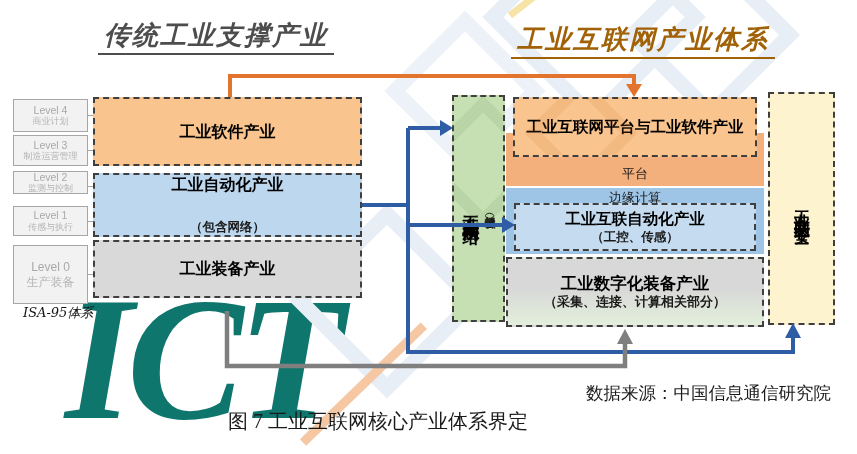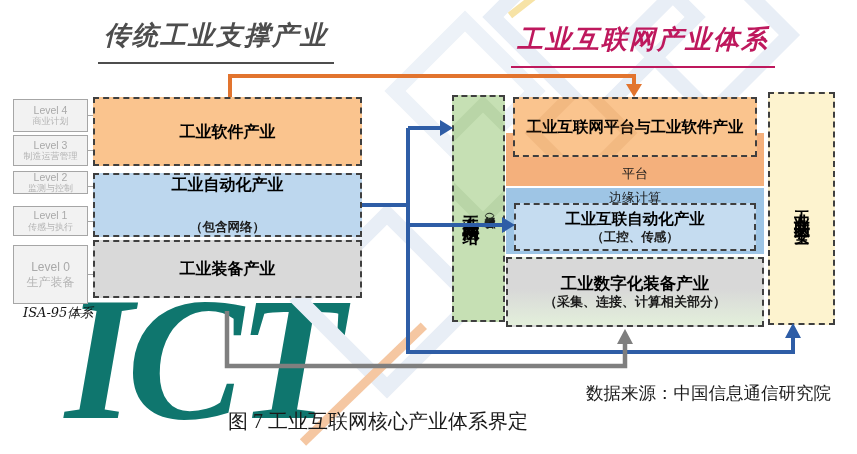--- a/index.html
+++ b/index.html
@@ -17,23 +17,23 @@
   .chev.c4{left:408px;top:34px;width:84px;height:84px;border-color:#edf2f8;}
   .slash-o{left:303px;top:438px;width:168px;height:9px;background:#f5c7a2;
            transform:rotate(-44deg);transform-origin:left center;}
   .slash-y{left:510px;top:12px;width:46px;height:7px;background:#f7e3a6;
            transform:rotate(-38deg);transform-origin:left center;}
   .inwm{position:absolute;border:12px solid rgba(0,0,0,0.06);transform:rotate(45deg);pointer-events:none;}
 
   
   .title{position:absolute;z-index:3;font-family:"DejaVu Serif",serif;font-style:italic;
          font-weight:bold;white-space:nowrap;}
-  .title span{border-bottom:2.5px solid currentColor;padding:0 6px 12px 6px;}
+  .title span{border-bottom:2.5px solid currentColor;padding:0 6px 3px 6px;}
   .title-left{left:96px;top:18px;width:240px;text-align:center;font-size:26px;color:#4d4d4d;letter-spacing:2px;}
-  .title-right{left:498px;top:22px;width:290px;text-align:center;font-size:26px;color:#be185d;letter-spacing:2px;font-family:Liberation Serif, serif;}
+  .title-right{left:498px;top:22px;width:290px;text-align:center;font-size:26px;color:#a16207;letter-spacing:2px;font-family:Liberation Serif, serif;}
   .cap{position:absolute;z-index:3;font-family:"Liberation Serif",serif;color:#1a1a1a;white-space:nowrap;}
   .cap-src{right:26px;top:381px;font-size:17.5px;}
   .cap-fig{left:228px;top:408px;font-size:20px;}
 
   
   .lvl{position:absolute;left:13px;width:75px;z-index:2;background:#f2f2f2;border:1px solid #a6a6a6;
        box-sizing:border-box;display:flex;flex-direction:column;align-items:center;justify-content:center;line-height:1.2;}
   .lvl-name{font-size:10.5px;color:#a9a9a9;}
   .lvl-desc{font-size:9px;color:#b5b5b5;}
   .lvl0 .lvl-name{font-size:12px;}

